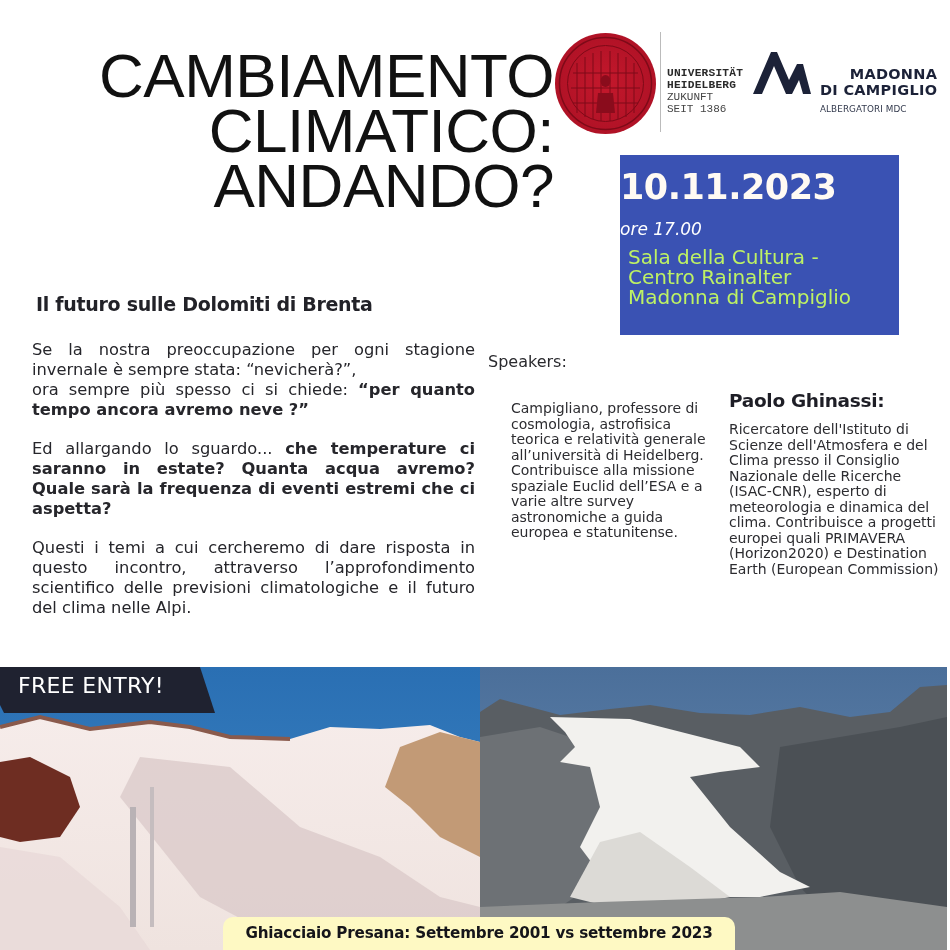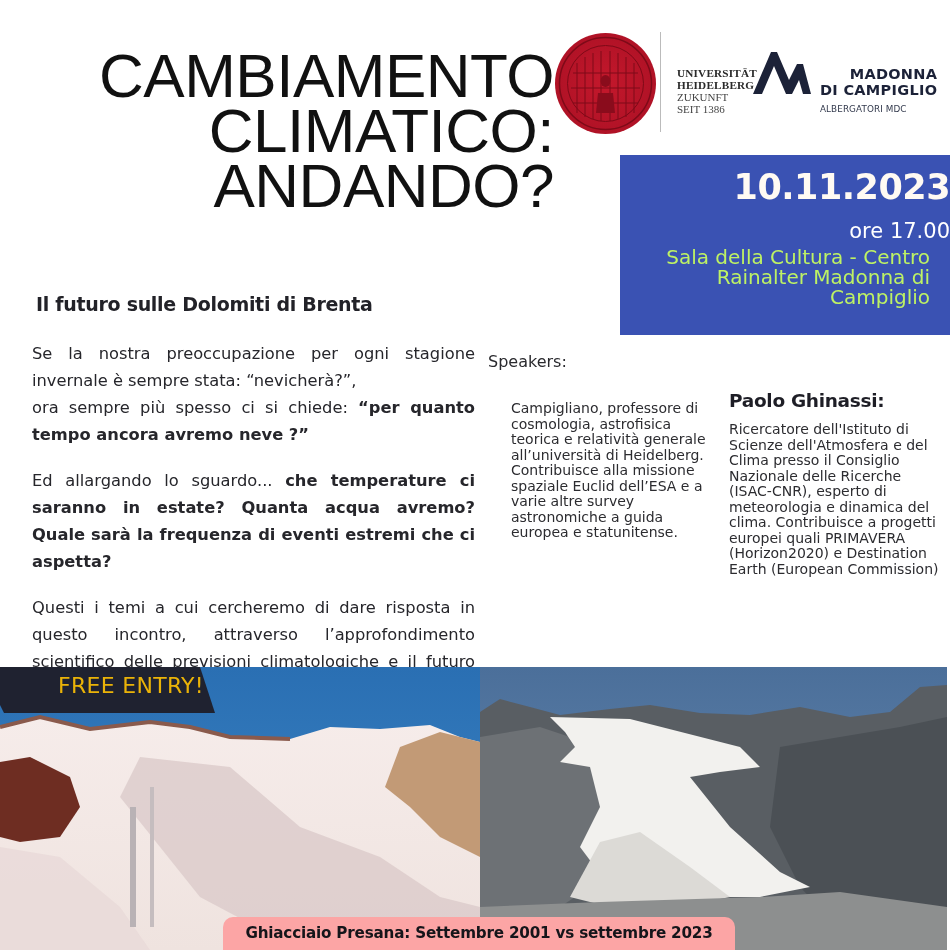--- a/index.html
+++ b/index.html
@@ -14,50 +14,50 @@
   .title span { display: block; }
 
   .subtitle {
     position: absolute; left: 36px; top: 293px;
     font-family: "DejaVu Sans", sans-serif; font-weight: 700;
     font-size: 19px; color: #222228; letter-spacing: -0.3px;
   }
 
   .intro {
     position: absolute; left: 32px; top: 340px; width: 443px;
-    font-family: "DejaVu Sans", sans-serif; font-size: 16.3px; line-height: 27px;
+    font-family: "DejaVu Sans", sans-serif; font-size: 16.3px; line-height: 20px;
     color: #26262b; text-align: justify;
   }
   .intro p { margin-bottom: 19px; }
   .intro b { font-weight: 700; }
 
   
   .seal {
     position: absolute; left: 555px; top: 33px; width: 101px; height: 101px;
     border-radius: 50%; background: radial-gradient(circle at 50% 50%, #c4182c 0%, #b01226 70%, #9d0e20 100%);
     overflow: hidden;
   }
   .seal svg { position: absolute; left: 0; top: 0; }
   .logo-divider { position: absolute; left: 660px; top: 32px; width: 1px; height: 100px; background: #bbb; }
-  .uni-text { position: absolute; left: 667px; top: 67px; font-family: Liberation Serif, serif; color: #2a2a2a; line-height: 12px; margin-left: 10px; }
+  .uni-text { position: absolute; left: 667px; top: 67px; font-family: Liberation Mono, monospace; color: #2a2a2a; line-height: 12px; }
   .uni-text .b { font-weight: 700; font-size: 11.2px; letter-spacing: 0.2px; display: block; }
   .uni-text .l { font-weight: 400; font-size: 11px; display: block; color: #444; }
 
   .mdc-mark { position: absolute; left: 753px; top: 50px; }
   .mdc-text { position: absolute; left: 820px; top: 66px; font-family: "DejaVu Sans", sans-serif; color: #1c2238; }
   .mdc-text .b { display: block; font-weight: 700; font-size: 14.5px; line-height: 16px; letter-spacing: 0.3px; text-align: right; }
   .mdc-text .s { display: block; font-size: 8.8px; margin-top: 6px; color: #333a4d; letter-spacing: 0.1px; }
 
   
   .event-box {
-    position: absolute; left: 620px; top: 155px; width: 330px; height: 180px;
-    background: #3a52b3; color: #fff; text-align: right;
+    position: absolute; left: 620px; top: 155px; width: 279px; height: 180px;
+    background: #3a52b3; color: #fff; text-align: left;
   }
   .event-date { position: absolute; top: 12px; left: 0; right: 0; font-weight: 700; font-size: 35px; letter-spacing: -0.5px; color: #fffaf3; }
-  .event-time { position: absolute; top: 64px; left: 0; right: 0; font-size: 21px; color: #fff; }
+  .event-time { position: absolute; top: 64px; left: 0; right: 0; font-style: italic; font-size: 17px; color: #fff; }
   .event-place { position: absolute; top: 92px; left: 8px; right: 20px; font-size: 20px; line-height: 20px; color: #bef264; }
 
   
   .speakers-label { position: absolute; left: 488px; top: 352px; font-size: 16px; color: #2a2a2e; }
   .speaker { position: absolute; top: 390px; }
   .speaker .name { font-weight: 700; font-size: 18.5px; color: #1e1e26; letter-spacing: -0.3px; white-space: nowrap; }
   .speaker .bio { margin-top: 11px; font-size: 14px; line-height: 15.5px; color: #2c2c30; }
   .speaker-1 { left: 511px; width: 210px; }
   .speaker-2 { left: 729px; width: 215px; }
 
@@ -65,26 +65,26 @@
   .photos { position: absolute; left: 0; top: 667px; width: 947px; height: 283px; overflow: hidden; }
   .photo-left { position: absolute; left: 0; top: 0; width: 480px; height: 283px; overflow: hidden; background: #2f78b8; }
   .photo-right { position: absolute; left: 480px; top: 0; width: 467px; height: 283px; overflow: hidden; background: #5b7da3; }
 
   .free-entry {
     position: absolute; left: 0; top: 667px; width: 215px; height: 46px;
     background: #1f2230; clip-path: polygon(0 0, 200px 0, 215px 46px, 4px 46px, 0 38px);
   }
   .free-entry span {
     position: absolute; left: 18px; top: 6px;
-    font-family: "DejaVu Sans", sans-serif; font-size: 22px; color: #eab308; letter-spacing: 0.3px; margin-left: 40px;
+    font-family: "DejaVu Sans", sans-serif; font-size: 22px; color: #ffffff; letter-spacing: 0.3px;
   }
 
   .caption {
     position: absolute; left: 223px; top: 917px; width: 512px; height: 33px;
-    background: #fca5a5; border-radius: 10px 10px 0 0;
+    background: #fef9c3; border-radius: 10px 10px 0 0;
     font-weight: 700; font-size: 15.2px; color: #15151a; text-align: center; line-height: 33px; letter-spacing: -0.2px;
   }
 </style>
 </head>
 <body>
 
 <h1 class="title">
   <span>CAMBIAMENTO</span>
   <span>CLIMATICO:</span>
   <span>ANDANDO?</span>

